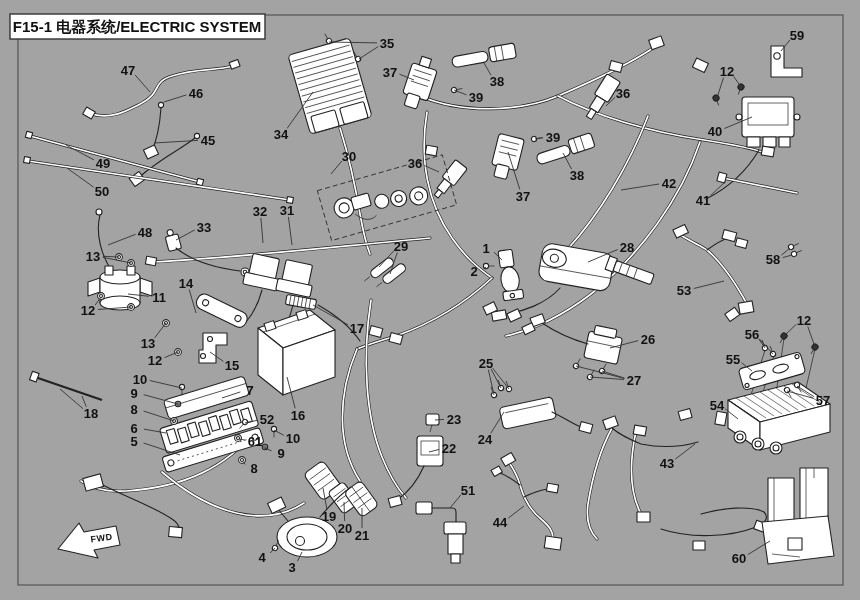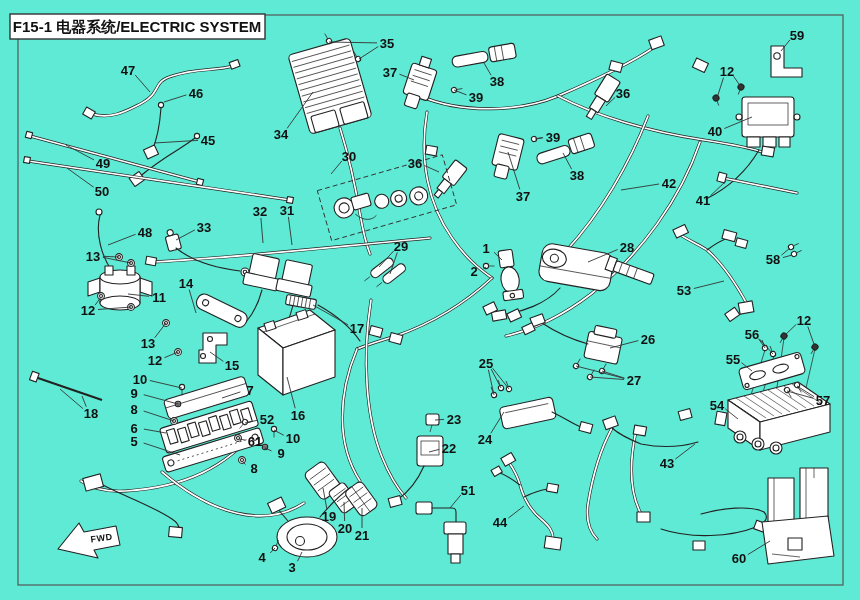--- a/index.html
+++ b/index.html
@@ -1,16 +1,16 @@
 <!DOCTYPE html>
 <html><head>
 <meta charset="utf-8">
 <style>
   html,body{margin:0;padding:0;background:#fff;}
-  .stage{position:relative;width:860px;height:600px;background:#5eead4;overflow:hidden;
+  .stage{position:relative;width:860px;height:600px;background:#a3a3a3;overflow:hidden;
          font-family:"Liberation Sans",sans-serif;}
   svg{position:absolute;left:0;top:0;}
   .part{fill:#fff;stroke:#222;stroke-width:1.1;stroke-linejoin:round;}
   .thin{fill:none;stroke:#222;stroke-width:.7;}
   .hatch{fill:none;stroke:#222;stroke-width:.6;}
   .tube{fill:none;stroke:#222;stroke-width:3;stroke-linecap:round;}
   .tubein{fill:none;stroke:#fff;stroke-width:1.7;stroke-linecap:round;}
   .wire{fill:none;stroke:#222;stroke-width:1.1;stroke-linecap:round;}
   .dash{fill:none;stroke:#333;stroke-width:.9;stroke-dasharray:5 3;}
   .leader{stroke:#333;stroke-width:.9;}

